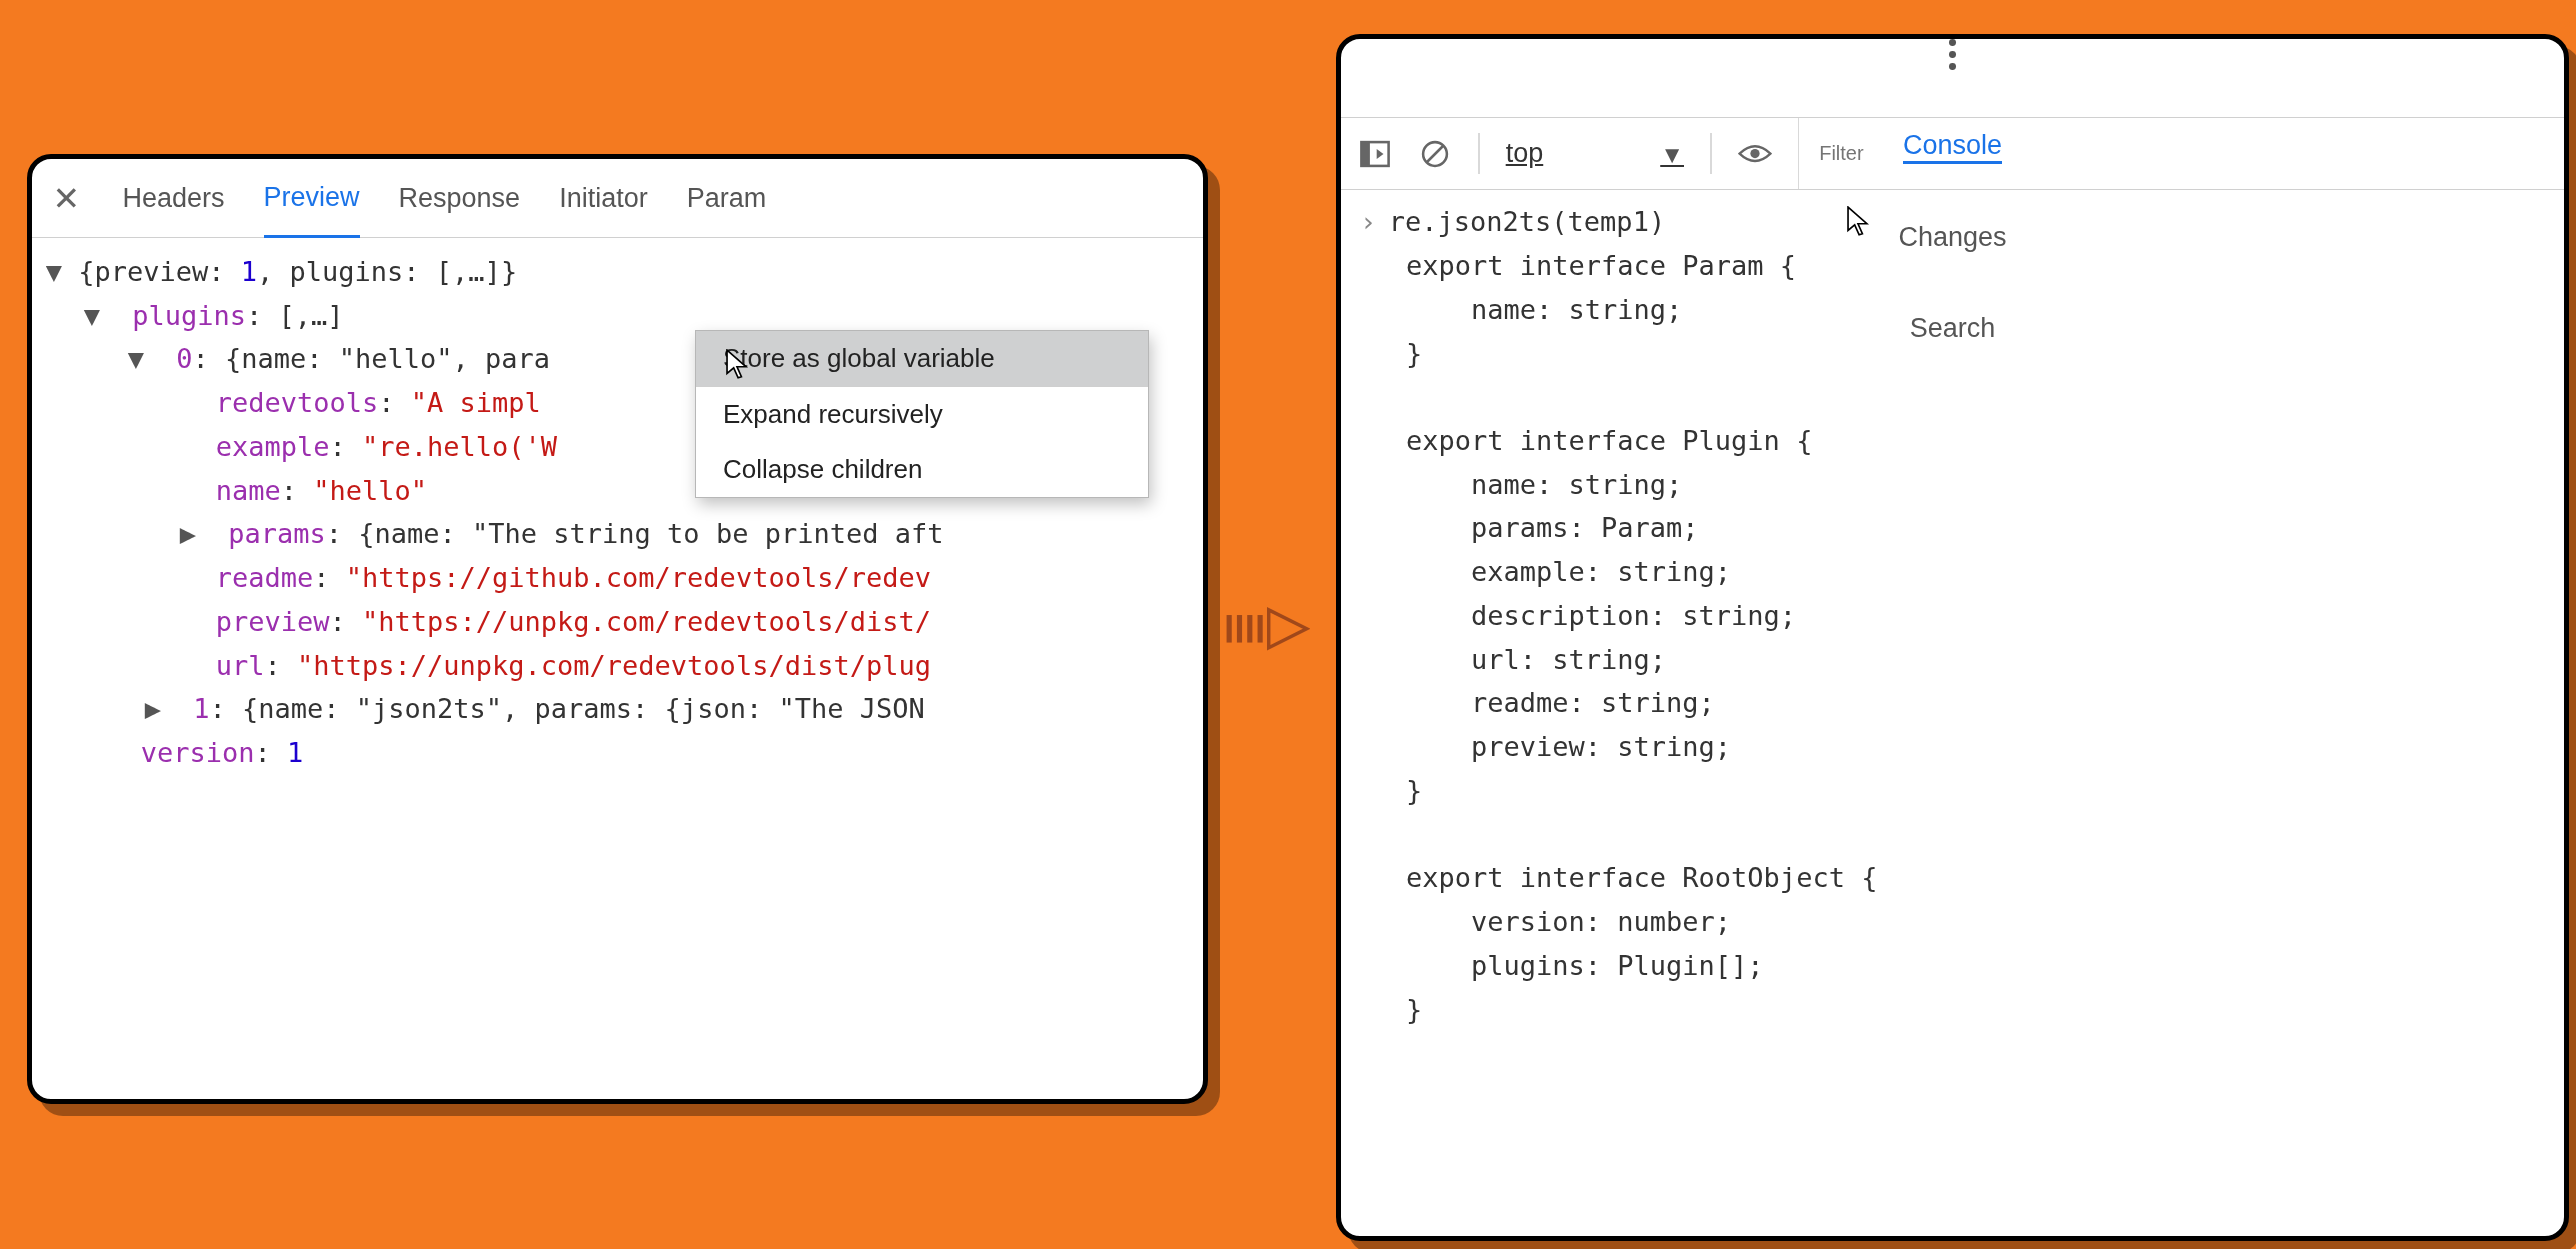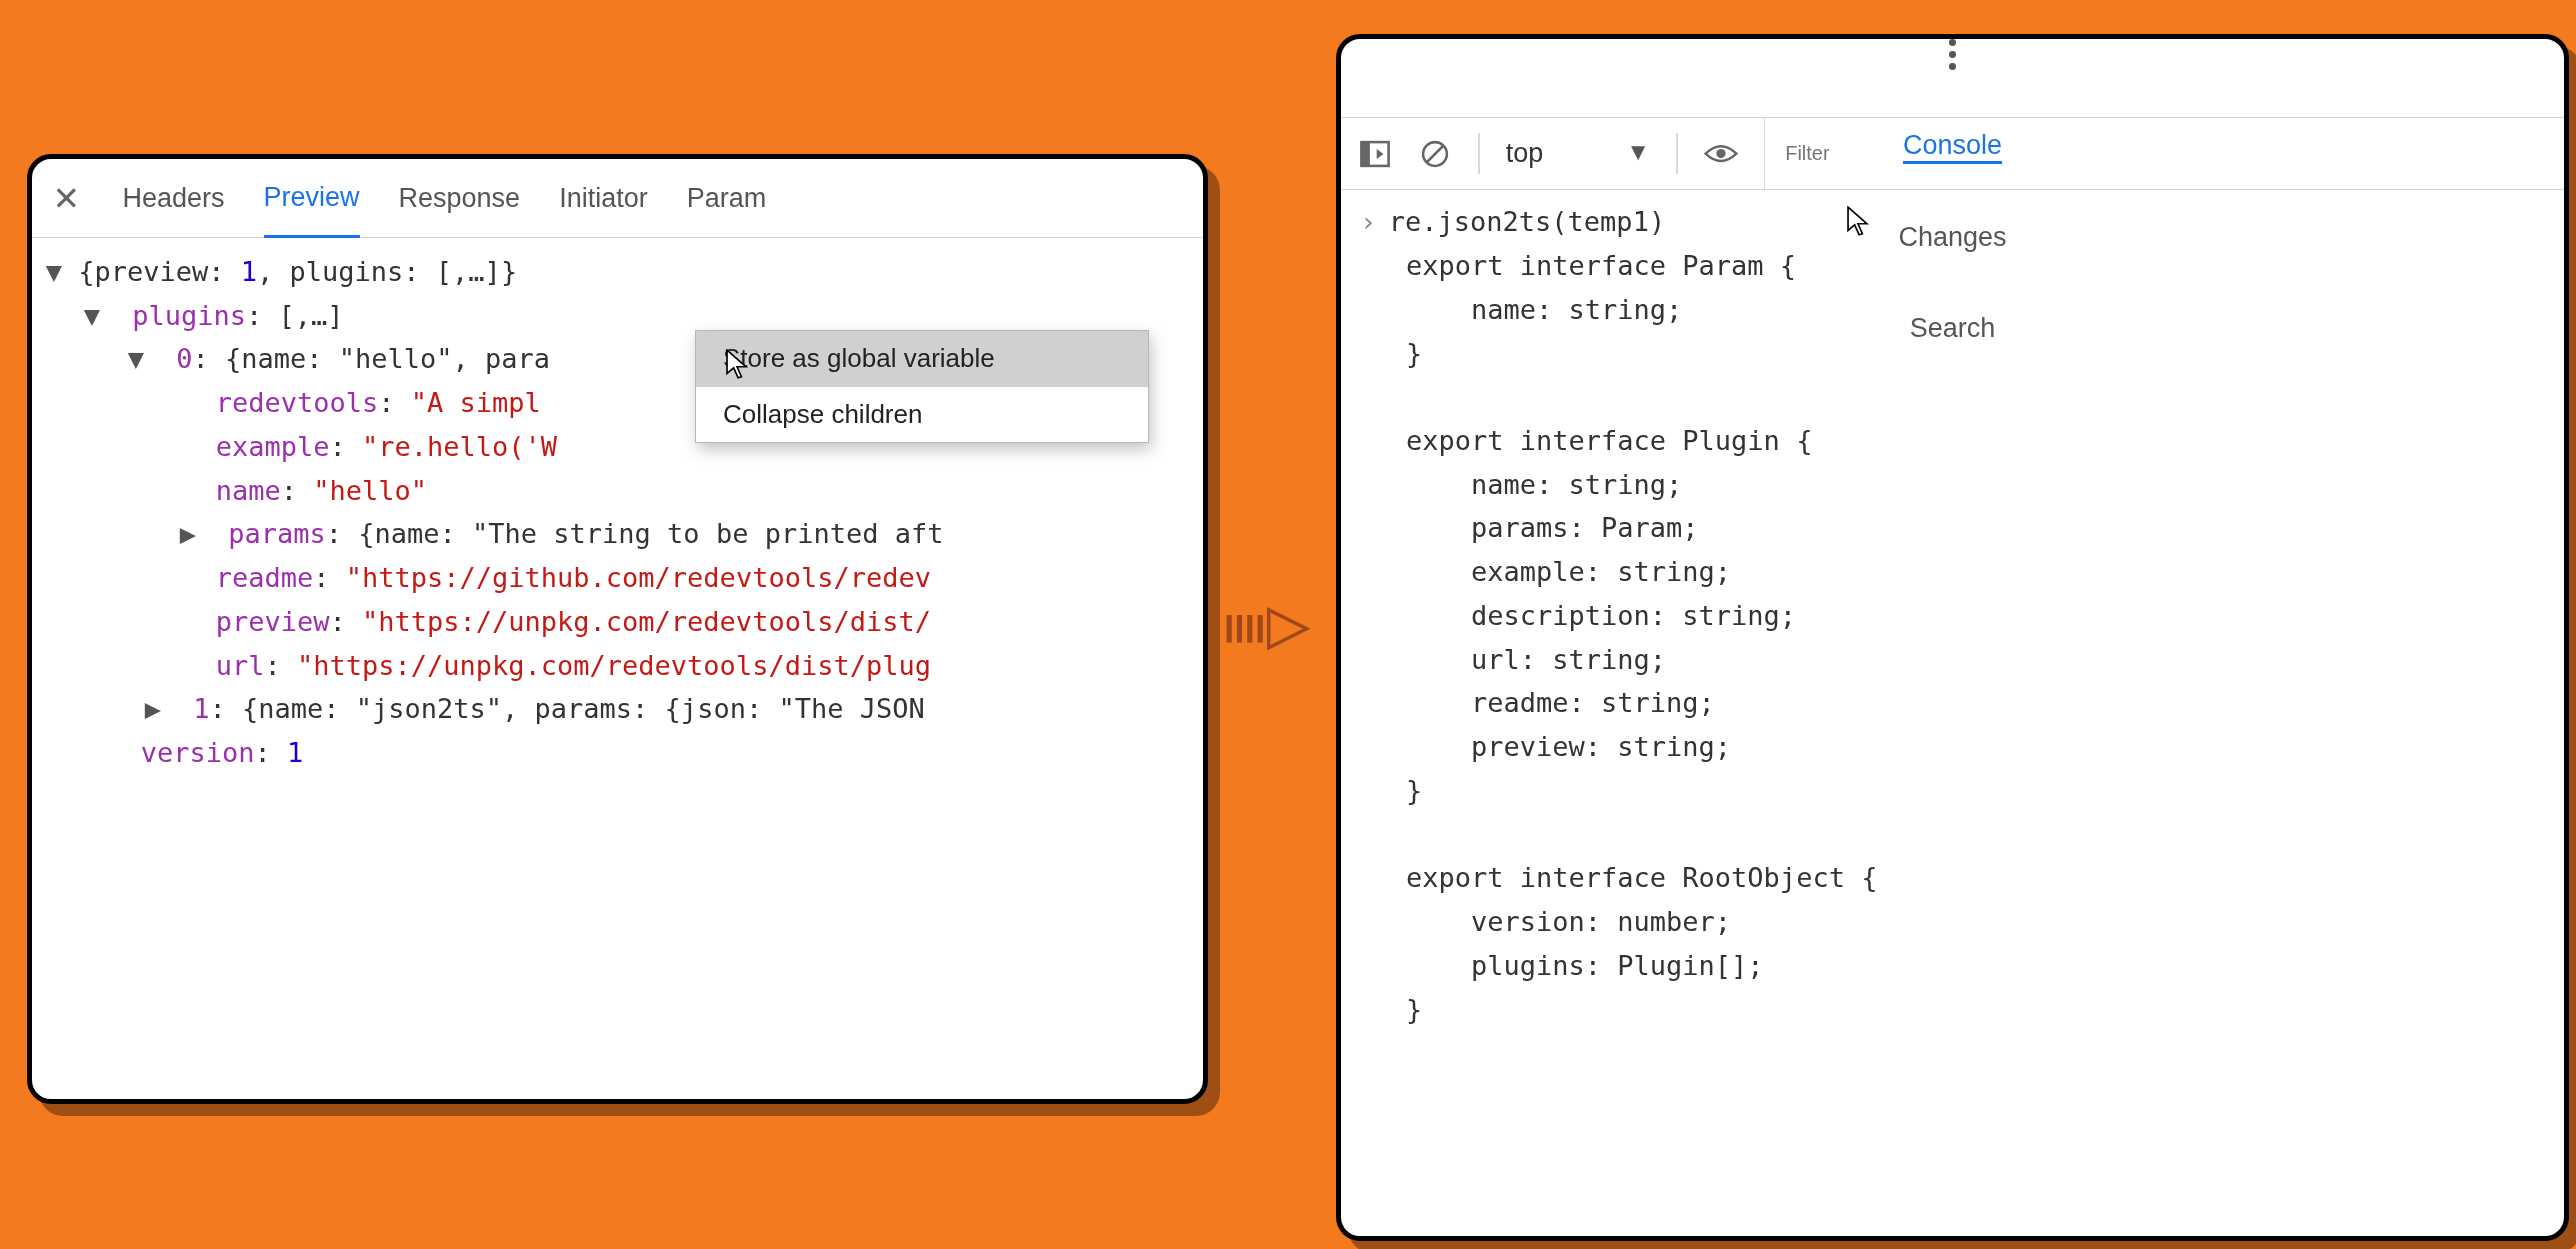--- a/index.html
+++ b/index.html
@@ -49,21 +49,21 @@
     display:flex;
     align-items:center;
     height:72px;
     border-bottom:1.7px solid #d0d0d0;
     padding:0 17px;
     gap:26px;
     color:#555;
   }
   .tool-icon{ width:34px; height:34px; display:flex; align-items:center; justify-content:center; color:#666; }
   .divider{ width:1.7px; height:41px; background:#d9d9d9; }
-  .context-select{ display:flex; align-items:flex-start; gap:83px; color:#333; cursor:pointer;}
+  .context-select{ display:flex; align-items:flex-end; gap:117px; color:#333; cursor:pointer;text-decoration:underline;}
   .context-select .caret{ color:#555; font-size:24px;}
   .filter-input{
     border:none;
     border-left:1.7px solid #d9d9d9;
     height:100%;
     padding:0 20.5px;
     font-size:20px;
     color:#888;
     flex:0 0 223px;
     outline:none;
@@ -165,20 +165,21 @@
       <span class="dis">▶ </span><span class="key">1</span><span class="pun">: {name: "json2ts", params: {json: "The JSON</span>
     </div>
     <div class="row ind1" style="padding-left:79px">
       <span class="key">version</span><span class="pun">: </span><span class="num">1</span>
     </div>
   </div>
 
   <div class="ctxmenu">
     <div class="item">Store as global variable</div>
     <div class="sep"></div>
+    <div class="item">Expand recursively</div>
     <div class="item">Collapse children</div>
   </div>
   <div class="cursor" style="left:693px; top:190px;">
     <svg viewBox="0 0 20 28">
         <path d="M1 1 L1 22 L7 17 L11 26 L14 25 L10 16 L18 16 Z" fill="#fff" stroke="#000" stroke-width="1.5"></path>
       </svg>
   </div>
 </div>
 
 <div class="big-arrow">

